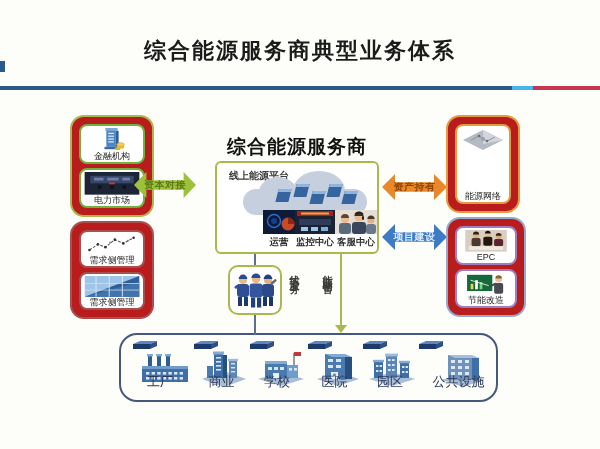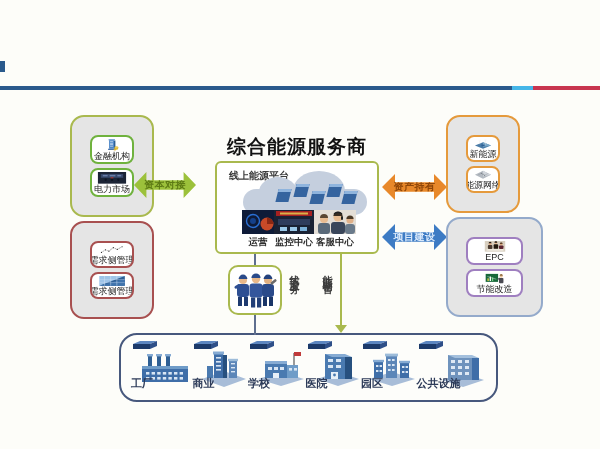--- a/index.html
+++ b/index.html
@@ -10,25 +10,25 @@
   .page-title{position:absolute;left:0;top:36px;width:600px;text-align:center;
     font-size:22px;font-weight:bold;color:#1b1b1b;letter-spacing:2px;}
   .divider{position:absolute;left:0;top:86px;width:600px;height:4px;display:flex;}
   .divider .seg1{width:512px;background:#2a5a8c;}
   .divider .seg2{width:21px;background:#45b6e8;}
   .divider .seg3{width:67px;background:#c8354f;}
   .edge-accent{position:absolute;left:0;top:61px;width:5px;height:11px;background:#2a5a8c;}
 
   
   .grp{position:absolute;box-sizing:border-box;border:2.5px solid #a9b94e;border-radius:14px;
-    background:#e5e5e5;display:flex;flex-direction:column;gap:4px;padding:18px;}
+    background:#b91c1c;display:flex;flex-direction:column;gap:4px;padding:7px;}
   .grp-lt{left:70px;top:115px;width:84px;height:102px;}
   .grp-lb{left:70px;top:221px;width:84px;height:98px;border-color:#a85050;}
   .grp-rt{left:446px;top:115px;width:74px;height:98px;border-color:#e59a3c;}
-  .grp-rb{left:446px;top:217px;width:97px;height:100px;border-color:#94aacb;}
+  .grp-rb{left:446px;top:217px;width:80px;height:100px;border-color:#94aacb;}
   .card{flex:1;box-sizing:border-box;border:2px solid #6fb23e;border-radius:8px;background:#fff;
     display:flex;flex-direction:column;align-items:center;justify-content:space-between;
     padding:2px 2px 1px;overflow:hidden;}
   .grp-lb .card{border-color:#a85050;justify-content:flex-end;}
   .grp-rt .card{border-color:#e59a3c;}
   .grp-rb .card{border-color:#9f7fc0;}
   .card .lbl{font-size:9px;color:#222;white-space:nowrap;line-height:1.15;}
 
   
   .center-title{position:absolute;left:210px;top:134px;width:174px;text-align:center;
@@ -37,21 +37,21 @@
     border:2.5px solid #a9b94e;border-radius:6px;background:#fff;z-index:2;}
   .platform-lbl{position:absolute;left:12px;top:6px;font-size:10px;font-weight:bold;color:#3c3c3c;}
   .cloud{position:absolute;left:26px;top:12px;width:124px;height:42px;}
   .cloud .puff{position:absolute;background:#c5cfde;border-radius:50%;}
   .cloud .p1{left:0;top:14px;width:124px;height:26px;border-radius:14px;}
   .cloud .p2{left:16px;top:2px;width:38px;height:30px;}
   .cloud .p3{left:50px;top:-4px;width:52px;height:40px;}
   .srv{position:absolute;width:13px;height:10px;background:#35649f;border-top:3px solid #8fb4dd;
     transform:skewX(-14deg);}
   .fn-row{position:absolute;left:4px;bottom:3px;width:156px;display:flex;
-    justify-content:center;align-items:flex-end;}
+    justify-content:flex-end;align-items:flex-end;}
   .fn{display:flex;flex-direction:column;align-items:center;}
   .fn .lbl{font-size:9.5px;font-weight:bold;color:#2e2e2e;white-space:nowrap;margin-top:2px;}
   .thumb{display:block;}
 
   
   .vline-left{position:absolute;left:254px;top:253px;width:2px;height:82px;background:#5f6f8f;z-index:1;}
   .vline-right{position:absolute;left:340px;top:253px;width:2px;height:73px;background:#a9b94e;z-index:1;}
   .varrow{position:absolute;left:335px;top:325px;width:0;height:0;z-index:1;
     border-left:6px solid transparent;border-right:6px solid transparent;border-top:8px solid #a9b94e;}
   .offline-box{position:absolute;left:228px;top:265px;width:54px;height:50px;box-sizing:border-box;
@@ -71,28 +71,29 @@
   .ar-asset{left:382px;top:174px;width:65px;background:#e8882a;color:#8f4608;}
   .ar-project{left:382px;top:224px;width:65px;background:#3d7bc4;color:#d9e9fb;}
 
   
   .consumers{position:absolute;left:119px;top:333px;width:379px;height:69px;box-sizing:border-box;
     border:2.5px solid #47587d;border-radius:18px;background:#fdfdfa;
     display:flex;justify-content:space-between;padding:0 10px;}
   .consumer{position:relative;height:100%;}
   .consumer .meter{position:absolute;top:5px;left:2px;}
   .consumer .bld{position:absolute;bottom:13px;right:0;}
-  .consumer .lbl{position:absolute;bottom:9px;left:0;font-size:11px;color:#2c3a58;white-space:nowrap;font-weight:bold;}
+  .consumer .lbl{position:absolute;bottom:9px;left:16px;font-size:13px;color:#2c3a58;white-space:nowrap;}
   .c1{width:62px;} .c2{width:56px;} .c3{width:58px;} .c4{width:56px;} .c5{width:56px;} .c6{width:70px;}
 </style>
 </head>
 <body>
 
 <div id="stage">
 
+  <div class="page-title">综合能源服务商典型业务体系</div>
   <div class="edge-accent"></div>
   <div class="divider">
     <div class="seg1"></div>
     <div class="seg2"></div>
     <div class="seg3"></div>
   </div>
 
   <div class="grp grp-lt">
     <div class="card">
       <svg class="thumb" width="30" height="24" viewBox="0 0 30 24">
@@ -254,32 +255,20 @@
   <div class="darrow ar-project">
     <span>项目建设</span>
   </div>
   <div class="darrow ar-asset">
     <span>资产持有</span>
   </div>
 
   <div class="grp grp-rt">
     <div class="card">
       <svg class="thumb" width="44" height="24" viewBox="0 0 44 24">
-        <polygon points="22,8 42,16 22,24 2,16" fill="#4a7ca8"></polygon>
-        <polygon points="22,8 42,16 22,20" fill="#7aa8c8"></polygon>
-        <line x1="14" y1="13" x2="14" y2="5" stroke="#e8e8e8" stroke-width="1.2"></line>
-        <path d="M14 5 l-3 -2 M14 5 l3 -2 M14 5 l0 -3.4" stroke="#f4f4f4" stroke-width="1.1"></path>
-        <line x1="28" y1="14" x2="28" y2="4" stroke="#e8e8e8" stroke-width="1.2"></line>
-        <path d="M28 4 l-3.4 -2 M28 4 l3.4 -2 M28 4 l0 -3.6" stroke="#f4f4f4" stroke-width="1.1"></path>
-        <rect x="18" y="14" width="8" height="4" fill="#2e5f94"></rect>
-      </svg>
-      <span class="lbl">新能源</span>
-    </div>
-    <div class="card">
-      <svg class="thumb" width="44" height="24" viewBox="0 0 44 24">
         <polygon points="22,2 42,12 22,22 2,12" fill="#b4bac2"></polygon>
         <polygon points="22,2 42,12 22,16" fill="#d2d6dc"></polygon>
         <polyline points="10,12 18,8 26,13 34,9" fill="none" stroke="#8a9098" stroke-width="1"></polyline>
         <circle cx="18" cy="8" r="1.3" fill="#6a7078"></circle>
           <circle cx="26" cy="13" r="1.3" fill="#6a7078"></circle>
         <circle cx="22" cy="11" r="2" fill="#9aa0a8"></circle>
       </svg>
       <span class="lbl">能源网络</span>
     </div>
   </div>

